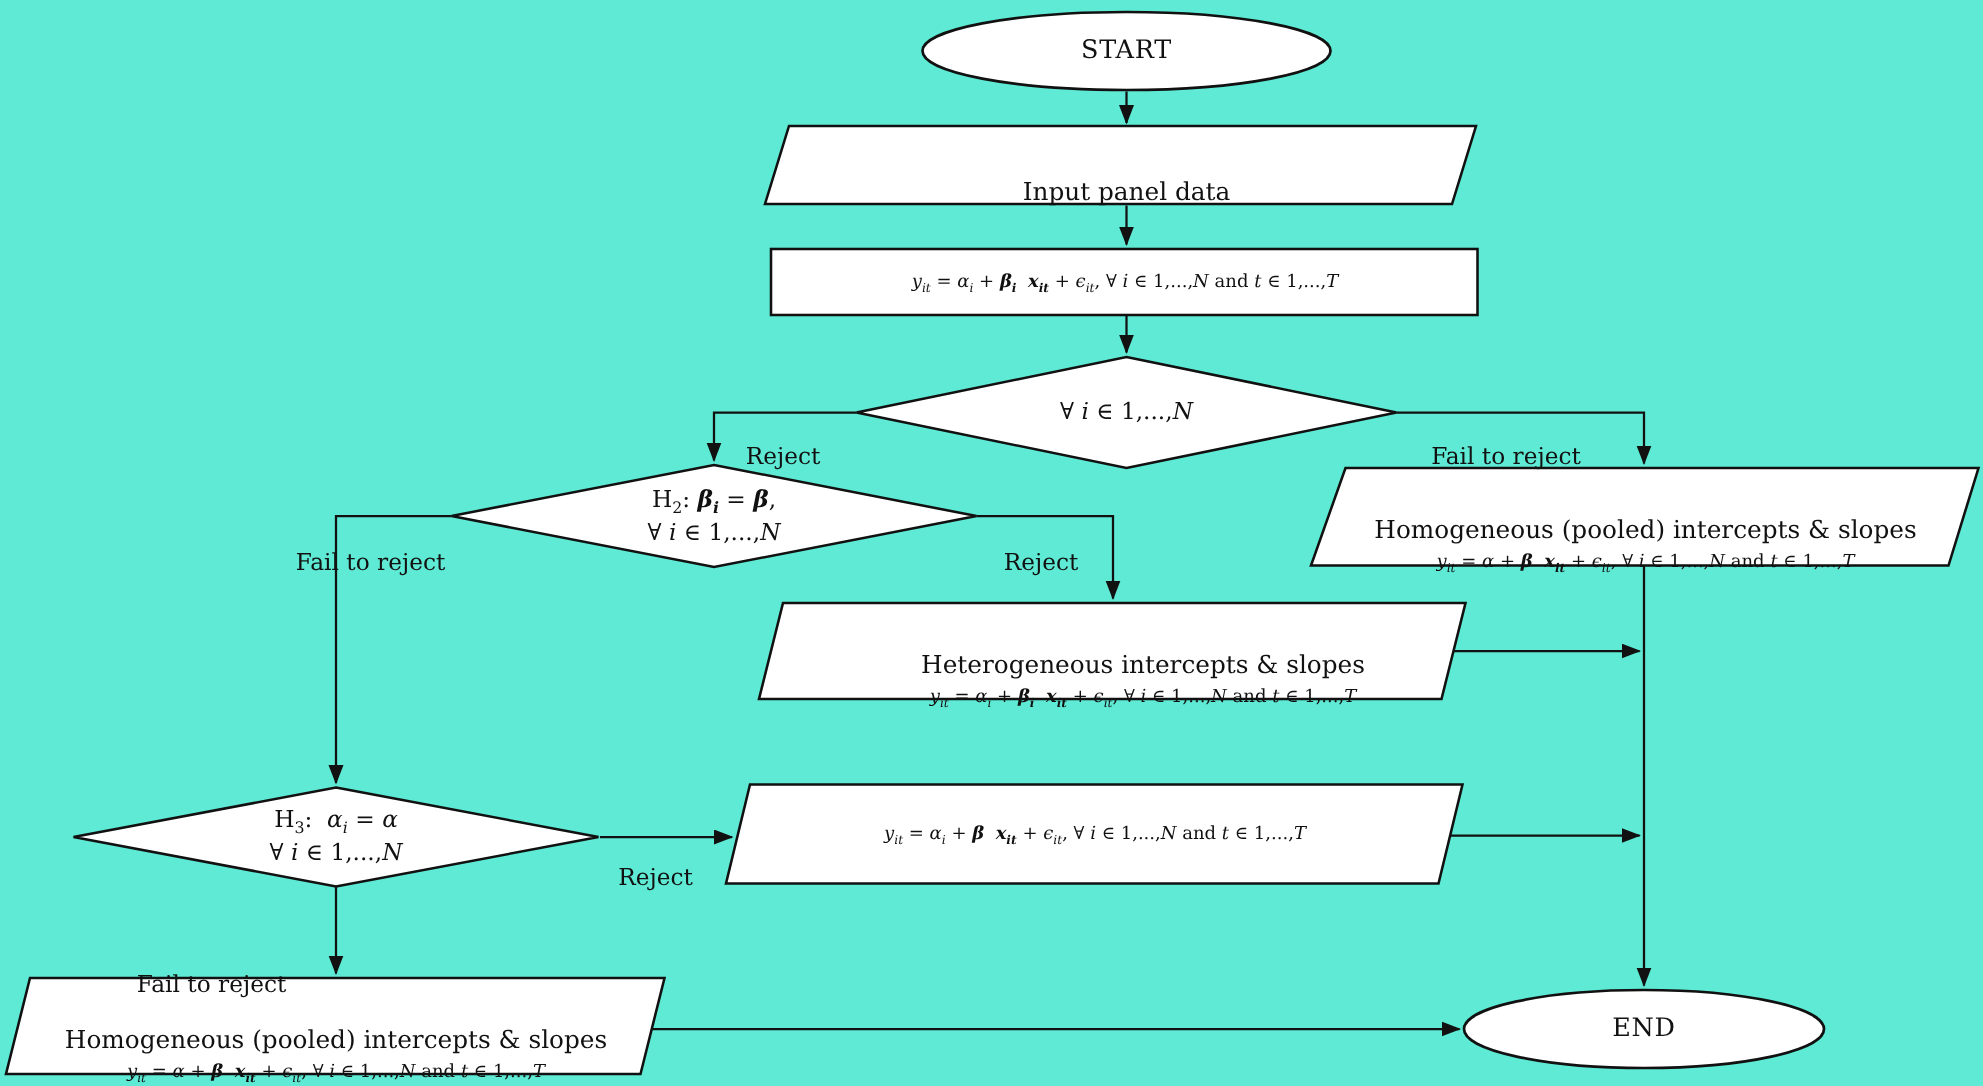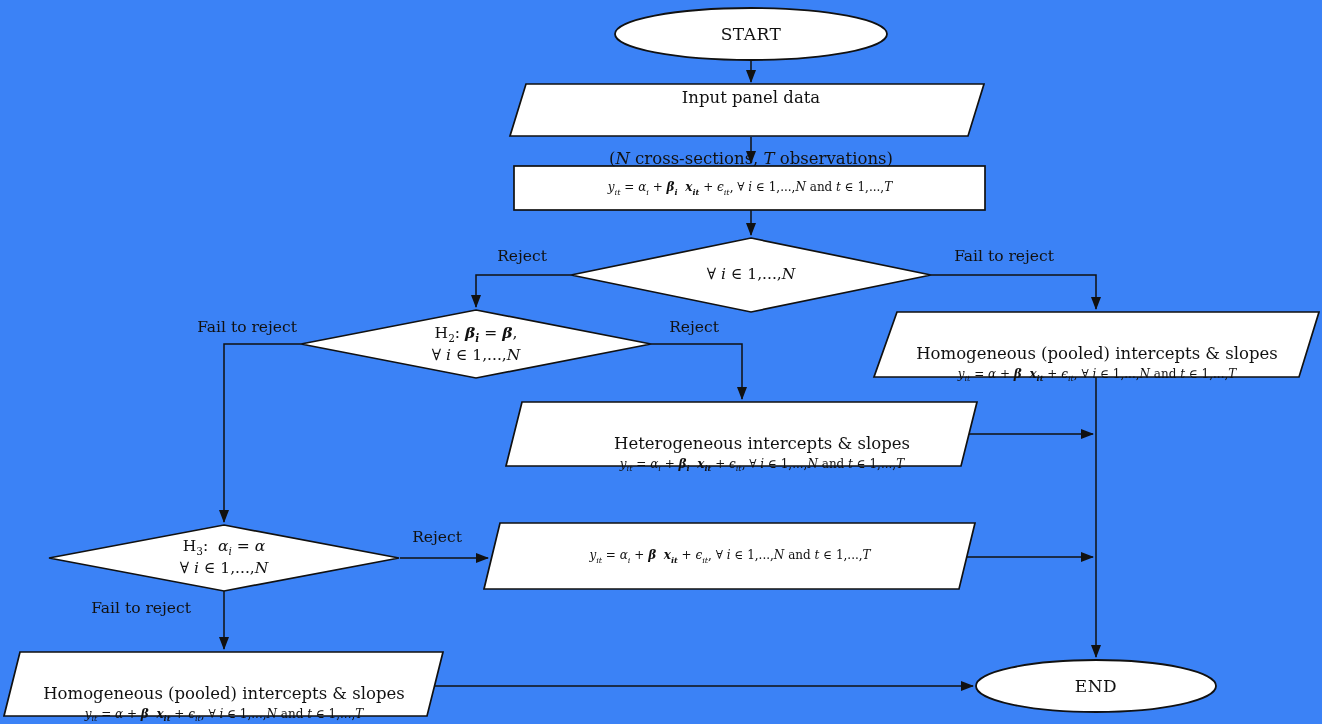--- a/index.html
+++ b/index.html
@@ -1,20 +1,20 @@
 <!DOCTYPE html>
 <html><head>
 <meta charset="utf-8">
 <style>
   html, body { margin: 0; padding: 0; background: #ffffff; }
   .canvas {
     position: relative;
     width: 1322px;
     height: 724px;
-    background: #3b82f6;
+    background: #5eead4;
     color: #111111;
     font-family: "DejaVu Serif", "Liberation Serif", serif;
     overflow: hidden;
   }
   .canvas svg { position: absolute; left: 0; top: 0; }
   .node-label {
     position: absolute;
     transform: translate(-50%, -50%);
     text-align: center;
     white-space: nowrap;
@@ -22,20 +22,21 @@
   }
   .terminator-label { font-size: 17px; letter-spacing: 0.5px; }
   .title-line   { font-size: 16.5px; margin-top: 37px; }
   .formula-line { font-size: 12px; }
   .diamond-line { font-size: 15.5px; line-height: 1.4; }
   .edge-label {
     position: absolute;
     transform: translate(-50%, -50%);
     font-size: 15.5px;
     white-space: nowrap;
+    margin-top: 48px;
   }
   sub { font-size: 68%; line-height: 0; }
 </style>
 </head>
 <body>
 
 <div class="canvas">
 
   <svg width="1322" height="724" viewBox="0 0 1322 724">
     <defs>
@@ -76,21 +77,20 @@
       <line x1="969" y1="434" x2="1093" y2="434" marker-end="url(#arrow)"></line>
       <line x1="967" y1="557" x2="1093" y2="557" marker-end="url(#arrow)"></line>
       <line x1="434" y1="686" x2="973" y2="686" marker-end="url(#arrow)"></line>
     </g>
   </svg>
 
   <div class="node-label terminator-label" style="left:751px; top:34px">START</div>
 
   <div class="node-label" style="left:751px; top:110px">
     <div class="title-line">Input panel data</div>
-    <div class="title-line">(<i>N</i> cross-sections, <i>T</i> observations)</div>
   </div>
 
   <div class="node-label formula-line" style="left:750px; top:188px"><i>y<sub>it</sub></i> = <i>α<sub>i</sub></i> + <b><i>β<sub>i</sub></i></b>&nbsp; <b><i>x<sub>it</sub></i></b> + <i>ϵ<sub>it</sub></i>, ∀ <i>i</i> ∈ 1,...,<i>N</i> and <i>t</i> ∈ 1,...,<i>T</i></div>
 
   <div class="node-label" style="left:751px; top:275px">
     <div class="diamond-line">∀ <i>i</i> ∈ 1,...,<i>N</i></div>
   </div>
 
   <div class="node-label" style="left:476px; top:344px">
     <div class="diamond-line">H<sub>2</sub>: <b><i>β<sub>i</sub></i></b> = <b><i>β</i></b>,</div>

